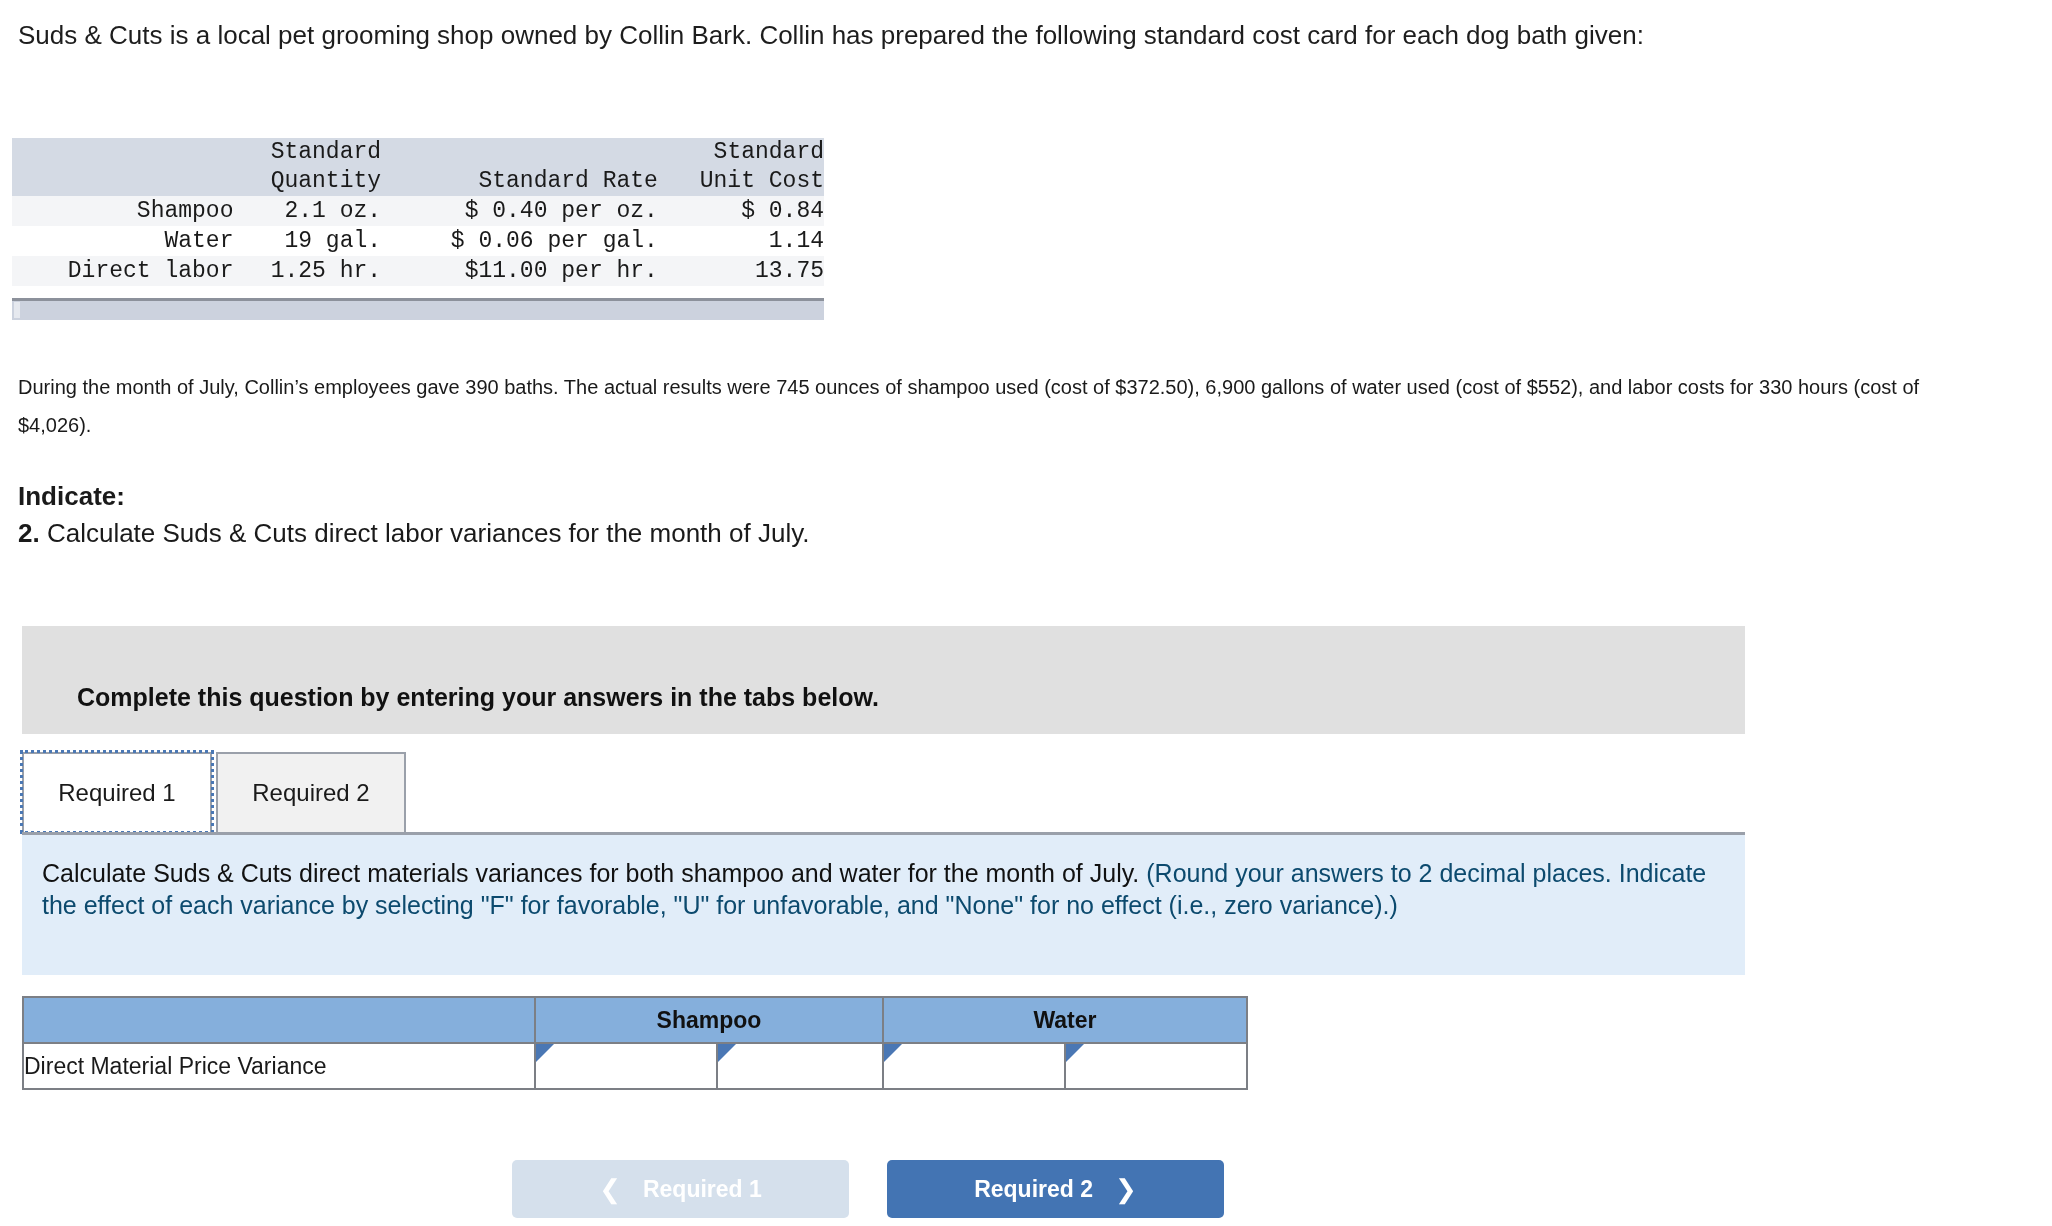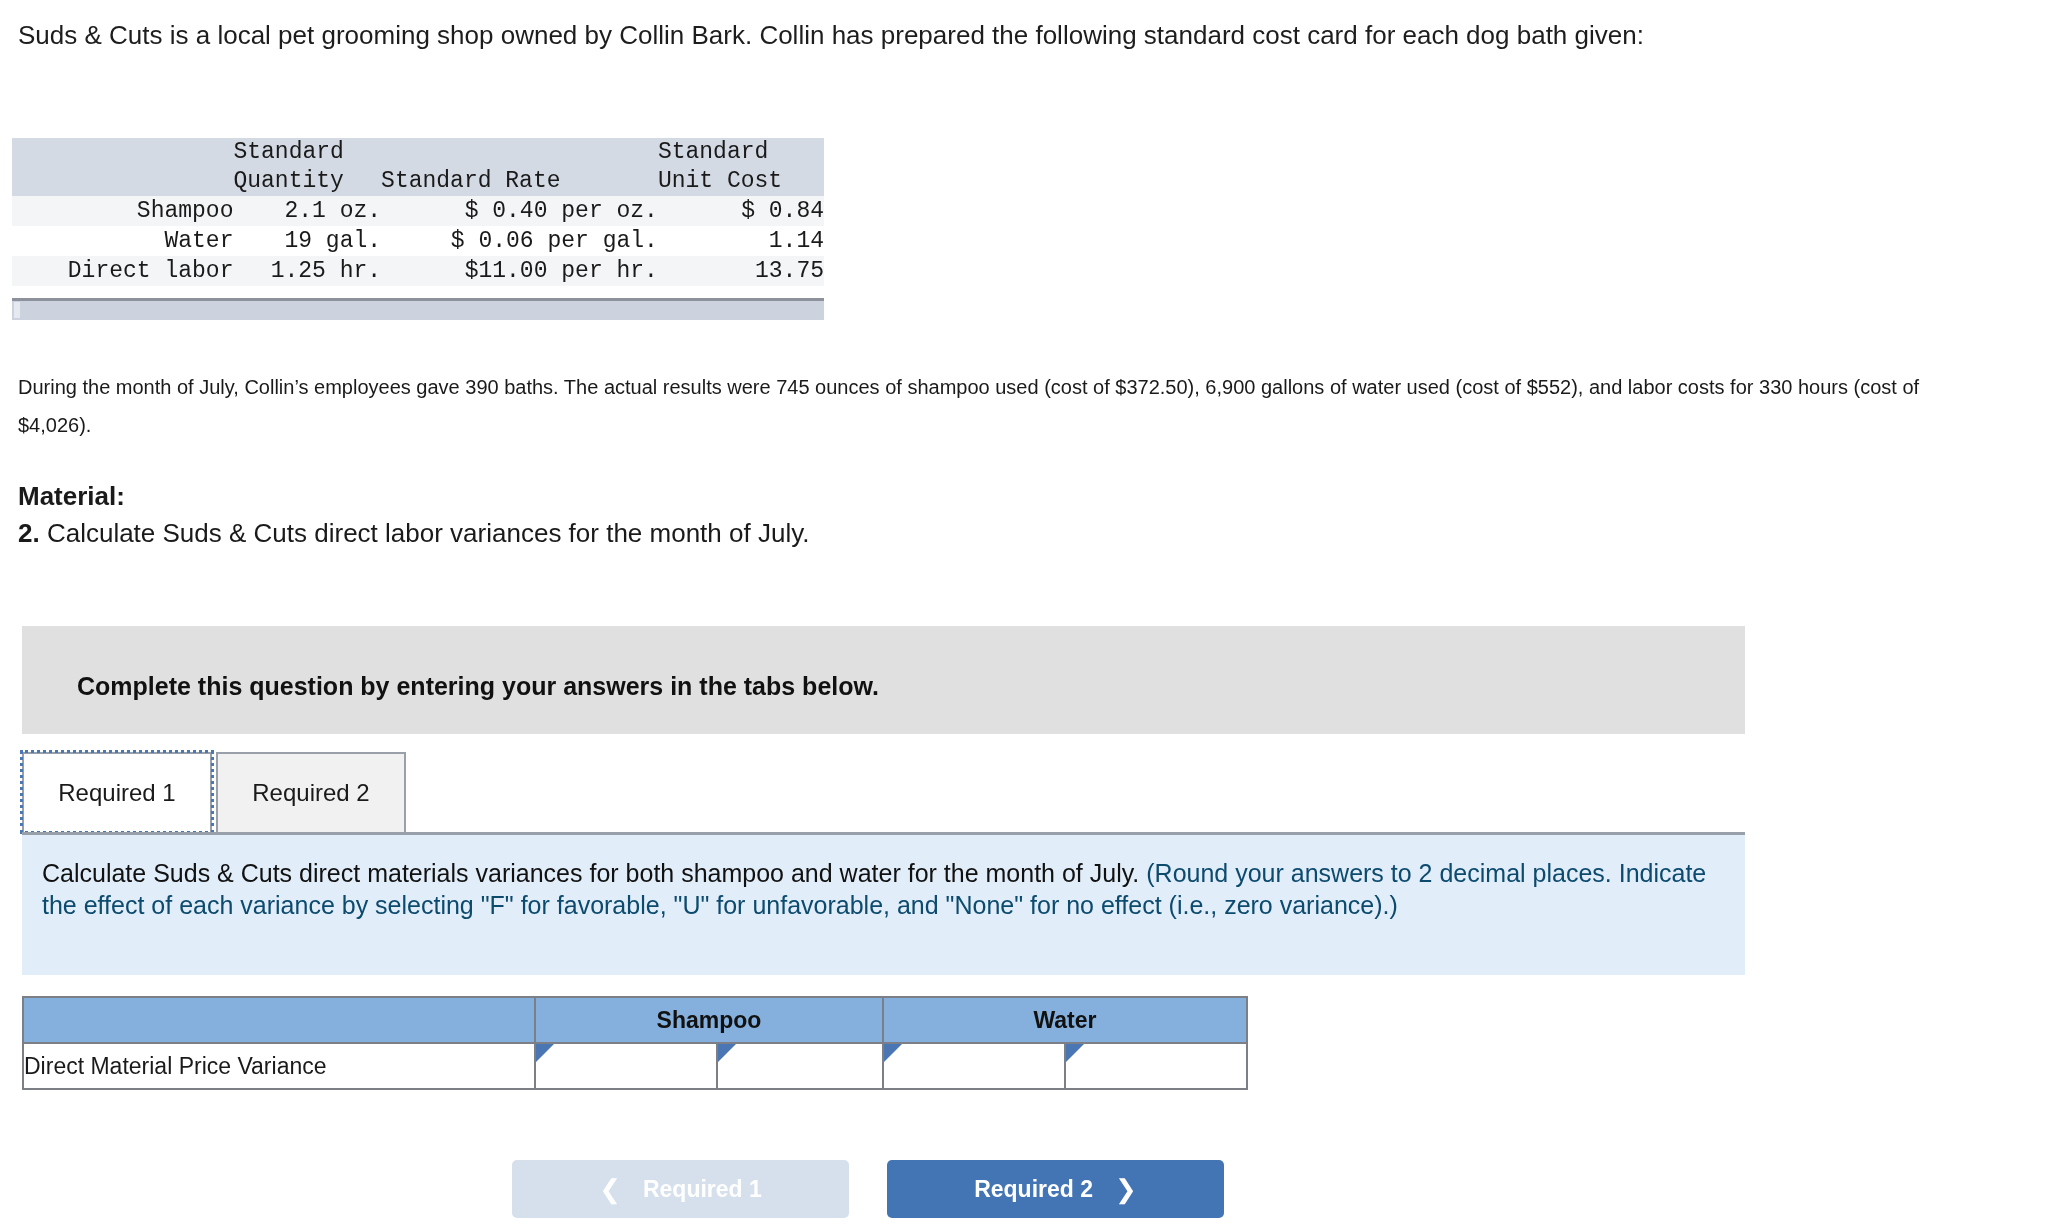--- a/index.html
+++ b/index.html
@@ -46,21 +46,21 @@
     font-family: "Liberation Mono", "DejaVu Sans Mono", monospace;
     font-size: 23px;
     color: #1a1a1a;
   }
   table.cost-table thead th {
     background: #d4dae4;
     font-weight: normal;
     padding: 0;
     line-height: 29px;
     vertical-align: bottom;
-    text-align: left;
+    text-align: right;
     white-space: pre;
   }
   table.cost-table thead th.h-label { text-align: left; }
   table.cost-table tbody td {
     padding: 0 0;
     line-height: 30px;
     white-space: pre;
     text-align: right;
   }
   table.cost-table tbody tr.odd td { background: #f4f5f7; }
@@ -117,21 +117,21 @@
     position: absolute;
     left: 22px;
     top: 626px;
     width: 1723px;
     height: 108px;
     background: #e0e0e0;
   }
   .banner-text {
     position: absolute;
     left: 55px;
-    top: 46px;
+    top: 57px;
     font-size: 25px;
     font-weight: bold;
     color: #111;
   }
 
   
   .tabs {
     position: absolute;
     left: 22px;
     top: 752px;
@@ -328,21 +328,21 @@
       </tbody>
     </table>
   </div>
   <div class="cost-scroll">
     <div class="thumb"></div>
   </div>
 
   <div class="actuals">During the month of July, Collin’s employees gave 390 baths. The actual results were 745 ounces of shampoo used (cost of $372.50), 6,900 gallons of water used (cost of $552), and labor costs for 330 hours (cost of $4,026).</div>
 
   <div class="required">
-    <div class="rq-head">Material:</div>
+    <div class="rq-head">Indicate:</div>
     <div><span class="num">2.</span><span> Calculate Suds &amp; Cuts direct labor variances for the month of July.</span></div>
   </div>
 
   <div class="banner">
     <div class="banner-text">Complete this question by entering your answers in the tabs below.</div>
   </div>
 
   <div class="tabs">
     <div class="tab tab-active">
       <span>Required 1</span>

